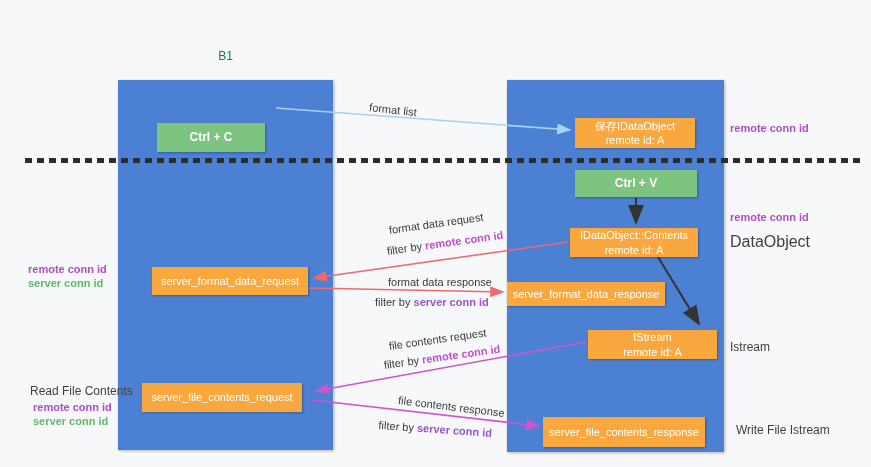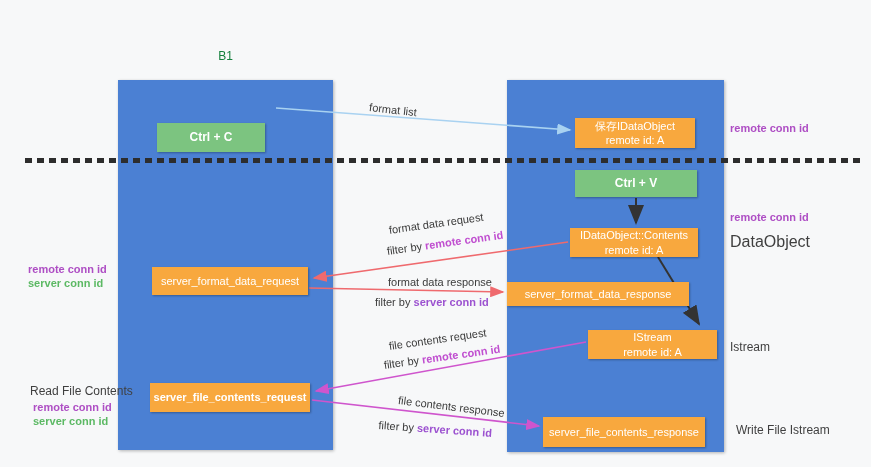--- a/index.html
+++ b/index.html
@@ -102,28 +102,28 @@
     <span>保存IDataObject</span>
     <span>remote id: A</span>
   </div>
   <div class="node orange" style="left:570px;top:228px;width:128px;height:29px;">
     <span>IDataObject::Contents</span>
     <span>remote id: A</span>
   </div>
   <div class="node orange" style="left:152px;top:267px;width:156px;height:28px;">
     <span>server_format_data_request</span>
   </div>
-  <div class="node orange" style="left:507px;top:282px;width:182px;height:24px;">
+  <div class="node orange" style="left:507px;top:282px;width:158px;height:24px;">
     <span>server_format_data_response</span>
   </div>
   <div class="node orange" style="left:588px;top:330px;width:129px;height:29px;">
     <span>IStream</span>
     <span>remote id: A</span>
   </div>
-  <div class="node orange" style="left:150px;top:383px;width:160px;height:29px;font-weight:bold;">
+  <div class="node orange" style="left:142px;top:383px;width:160px;height:29px;">
     <span>server_file_contents_request</span>
   </div>
   <div class="node orange" style="left:543px;top:417px;width:162px;height:30px;">
     <span>server_file_contents_response</span>
   </div>
 
   <div class="ann bp" style="left:730px;top:122px;">remote conn id</div>
   <div class="ann bp" style="left:730px;top:211px;">remote conn id</div>
   <div class="ann" style="left:730px;top:233px;font-size:16px;">DataObject</div>
   <div class="ann" style="left:730px;top:340px;font-size:12px;">Istream</div>

